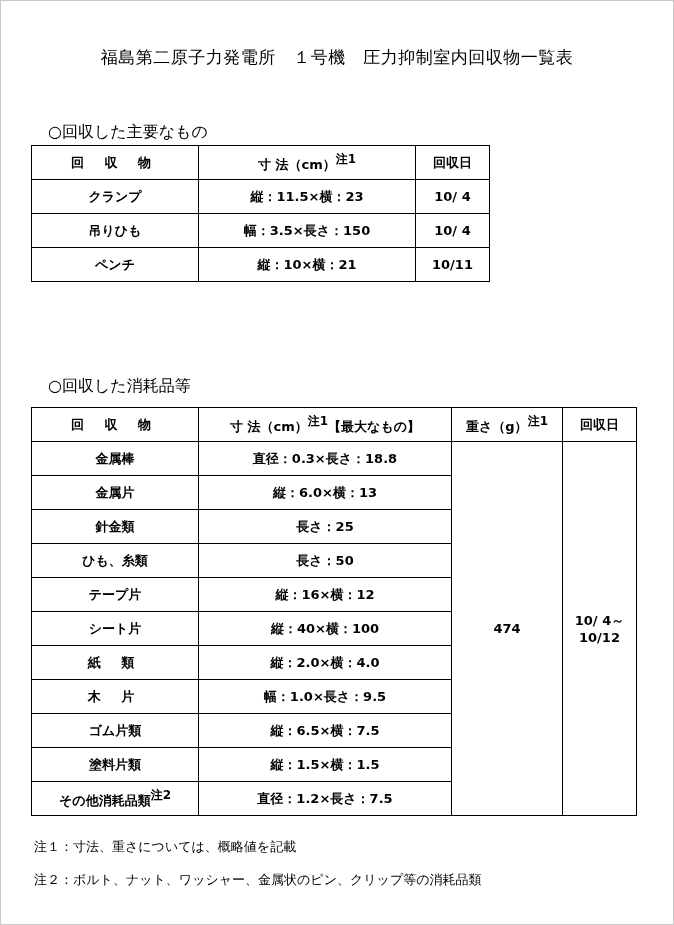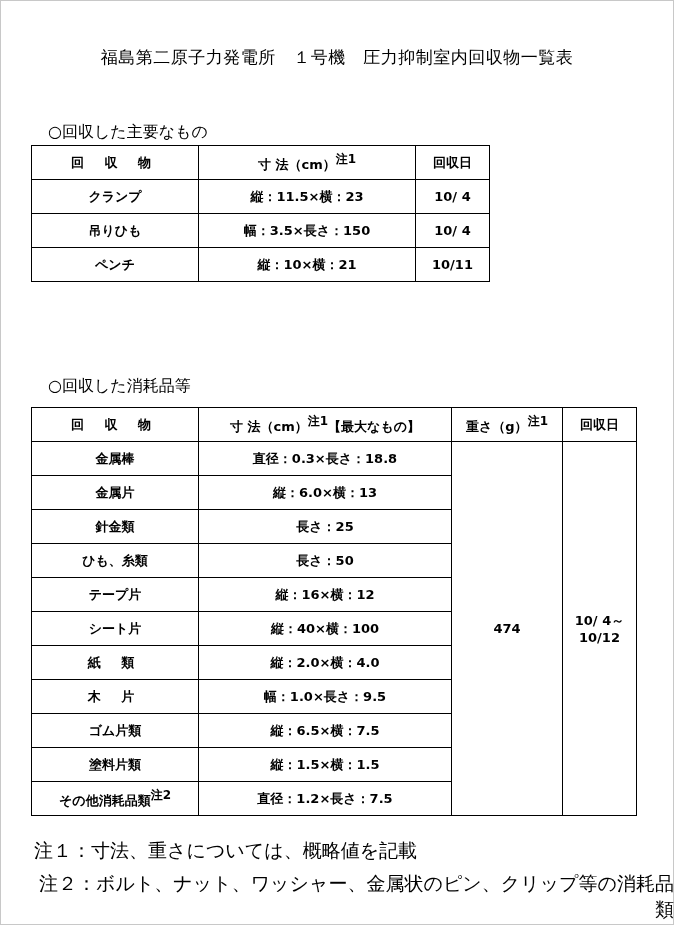--- a/index.html
+++ b/index.html
@@ -8,21 +8,21 @@
   .frame { position:absolute; left:0; top:0; width:672px; height:923px; border:1px solid #c8c8c8; }
   .title { position:absolute; left:0; width:674px; top:46px; text-align:center; font-size:17px; letter-spacing:0.5px; }
   .section-label { position:absolute; left:48px; font-size:16px; }
   table { position:absolute; border-collapse:collapse; font-size:13px; }
   td, th { border:1px solid #000; text-align:center; font-weight:bold; padding:0; }
   sup { font-size:12px; vertical-align:6px;margin-top:9px; }
   #t1 { left:31px; top:145px; }
   #t1 tr { height:34px; }
   #t2 { left:31px; top:407px; }
   #t2 tr { height:34px; }
-  .note { position:absolute; left:34px; font-size:19px; }
+  .note { position:absolute; left:34px; font-size:13px; }
   .spaced { letter-spacing:8px; }
 </style>
 </head>
 <body>
 
 <div class="frame"></div>
 
 <div class="title">福島第二原子力発電所　１号機　圧力抑制室内回収物一覧表</div>
 
 <div class="section-label" style="top:122px;">○回収した主要なもの</div>

